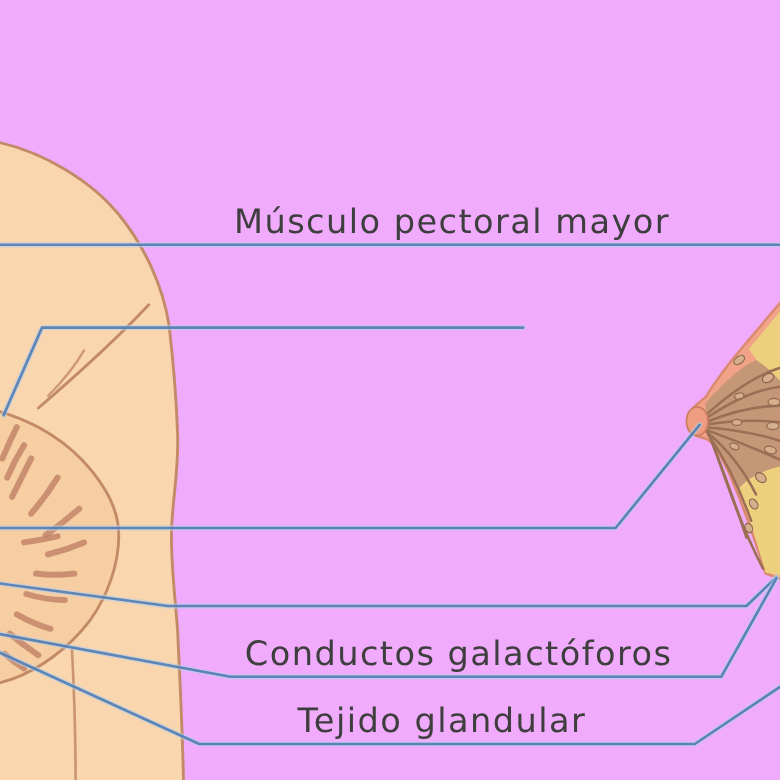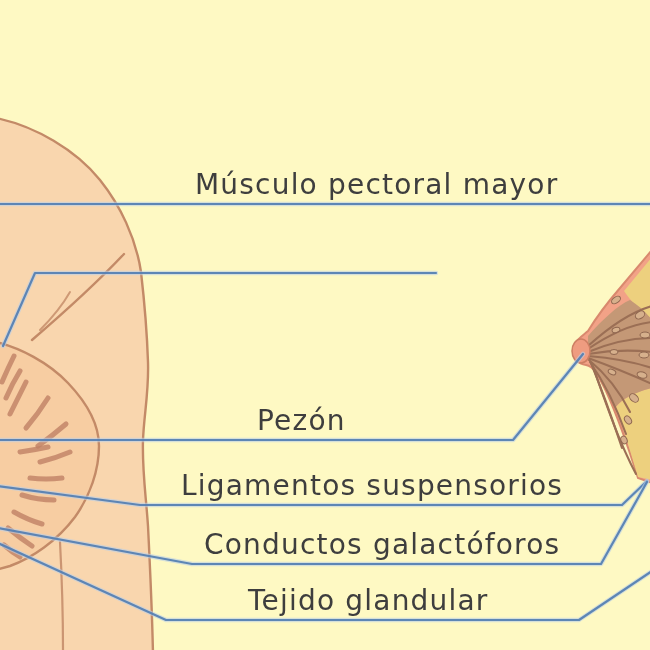--- a/index.html
+++ b/index.html
@@ -5,21 +5,21 @@
   :root{
     --leader:#527eb2; --halo:#b9cfe8; --text:#3e3e3e;
     --skin:#f9d6ae; --breast:#f7cda2; --outline:#c38a67; --streak:#bf8165;
     --fat:#edd07e; --salmon:#f2a287; --salmonline:#d9896e;
     --ductbg:#c49876; --duct:#9b6f55; --lobule:#d6b08c; --lobuleline:#8f6750;
     --nipple:#ef9c80; --nippleline:#cd7f63;
   }
   html,body{margin:0;padding:0;}
   #stage{
     position:relative; width:650px; height:650px; overflow:hidden;
-    background:#fef9c3; font-family:"DejaVu Sans","Liberation Sans",sans-serif;
+    background:#f0abfc; font-family:"DejaVu Sans","Liberation Sans",sans-serif;
   }
   #art{position:absolute; left:0; top:0;}
   .lbl{
     position:absolute; white-space:nowrap;
     font-size:28px; letter-spacing:1.2px; line-height:1.1;
     color:var(--text);
   }
   .halo{fill:none; stroke:var(--halo); stroke-width:4.5; stroke-linejoin:round; stroke-linecap:round; opacity:.6;}
   .lead{fill:none; stroke:var(--leader); stroke-width:2.2; stroke-linejoin:round; stroke-linecap:round; opacity:.92;}
   .streak{fill:none; stroke:var(--streak); stroke-width:5; stroke-linecap:round; opacity:.8;}
@@ -140,20 +140,18 @@
       <g>
         <path class="halo" d="M -2,543 L 166,620 L 579,620 L 652,571"></path>
         <path class="lead" d="M -2,543 L 166,620 L 579,620 L 652,571"></path>
       </g>
     </g>
   </svg>
 
   <div class="lbl" style="left:195px; top:170px">Músculo pectoral mayor</div>
 
 
-  <div class="lbl" style="left:257px; top:406px">Pezón</div>
 
-  <div class="lbl" style="left:181px; top:471px">Ligamentos suspensorios</div>
 
   <div class="lbl" style="left:204px; top:530px">Conductos galactóforos</div>
 
   <div class="lbl" style="left:248px; top:586px">Tejido glandular</div>
 </div>
 
 </body></html>

